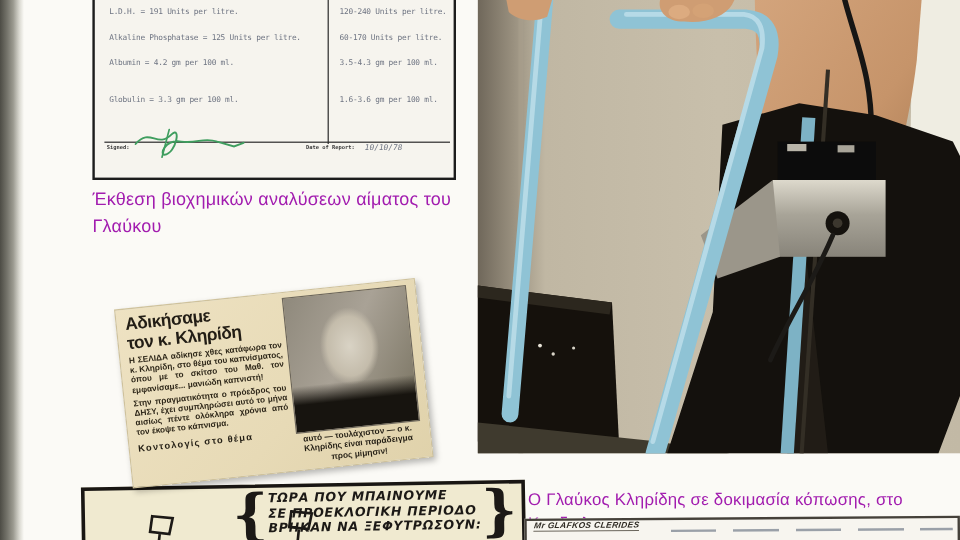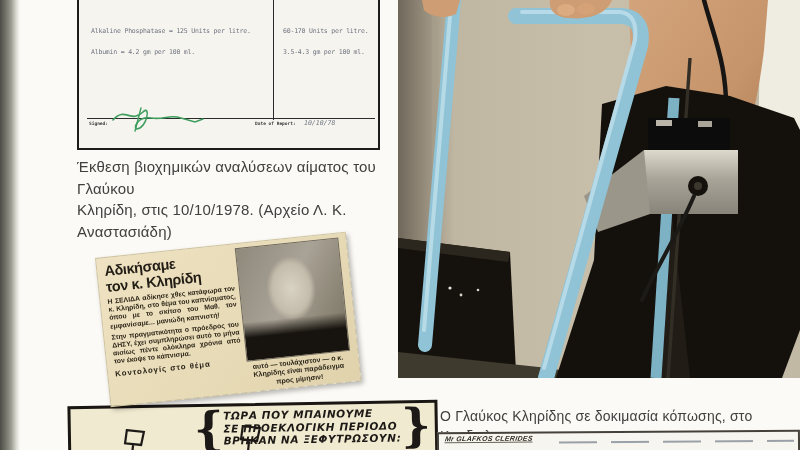--- a/index.html
+++ b/index.html
@@ -18,21 +18,21 @@
   .report .row{position:absolute;left:0;width:100%;height:12px;}
   .report .cell{position:absolute;font-family:"DejaVu Sans Mono",monospace;font-size:6.5px;
     color:#6e7482;white-space:nowrap;letter-spacing:-0.2px;}
   .report .cell.res{left:12px;}
   .report .cell.rng{left:204px;}
   .sigrule{position:absolute;left:8px;top:130px;width:288px;height:1px;background:#2b2b2b;}
   .lab-label{position:absolute;font-size:4.5px;font-weight:bold;color:#3a3a3a;font-family:"DejaVu Sans Mono",monospace;}
   .datev{position:absolute;font-family:"DejaVu Sans Mono",monospace;font-size:6.5px;color:#6e7482;font-style:italic;}
   .signature{position:absolute;left:28px;top:110px;}
   
-  .caption{position:absolute;color:#404040;font-size:15px;line-height:21.5px;letter-spacing:0.2px;}
+  .caption{position:absolute;color:#a21caf;font-size:15px;line-height:21.5px;letter-spacing:0.2px;}
   .caption.c2{font-size:14px;line-height:20px;}
   
   .clipping{position:absolute;left:95px;top:258px;width:252px;height:150px;
     transform:rotate(-6deg);transform-origin:0 0;
     background:linear-gradient(135deg,#eee2c2 0%,#e7dab6 60%,#e0d2ab 100%);
     border:1px solid #cfc29c;box-shadow:2px 3px 5px rgba(0,0,0,0.28);
     padding:6px 7px;box-sizing:border-box;z-index:5;}
   .clip-left{position:absolute;left:7px;top:6px;width:128px;}
   .headline{font-size:14.5px;font-weight:bold;color:#221d15;line-height:15.5px;letter-spacing:-0.4px;}
   .clip-para{margin-top:3px;font-size:6.9px;font-weight:600;line-height:8.2px;color:#2e2719;text-align:justify;}
@@ -62,42 +62,49 @@
   .photo{position:absolute;left:398px;top:0;width:402px;height:378px;z-index:1;}
 </style>
 </head>
 <body>
 
 <div class="binding"></div>
 
 <div class="report">
   <div class="divider"></div>
 
+  <div class="row" style="top:18px">
+    <span class="cell res">L.D.H. = 191 Units per litre.</span>
+    <span class="cell rng">120-240 Units per litre.</span>
+  </div>
   <div class="row" style="top:39px">
     <span class="cell res">Alkaline Phosphatase = 125 Units per litre.</span>
     <span class="cell rng">60-170 Units per litre.</span>
   </div>
   <div class="row" style="top:60px">
     <span class="cell res">Albumin = 4.2 gm per 100 ml.</span>
     <span class="cell rng">3.5-4.3 gm per 100 ml.</span>
+  </div>
+  <div class="row" style="top:91px">
+    <span class="cell res">Globulin = 3.3 gm per 100 ml.</span>
+    <span class="cell rng">1.6-3.6 gm per 100 ml.</span>
   </div>
 
   <div class="sigrule"></div>
   <span class="lab-label" style="left:10px;top:133px">Signed:</span>
   <svg class="signature" width="120" height="34" viewBox="0 0 120 34">
     <path d="M6,22 C18,8 24,26 36,14 C44,6 40,30 30,31 C26,31 30,18 44,20 C58,22 62,16 74,20 L88,24 L96,21" fill="none" stroke="#3f9e5f" stroke-width="1.6" stroke-linecap="round"></path>
     <path d="M34,10 L28,33" fill="none" stroke="#3f9e5f" stroke-width="1.4" stroke-linecap="round"></path>
   </svg>
   <span class="lab-label" style="left:176px;top:133px">Date of Report:</span>
   <span class="datev" style="left:225px;top:131px">10/10/78</span>
 </div>
 
 <div class="caption" style="left:77px;top:156px;width:340px">
   <span>Έκθεση βιοχημικών αναλύσεων αίματος του Γλαύκου</span><br>
-  <span>Κληρίδη, στις 10/10/1978. (Αρχείο Λ. Κ. Αναστασιάδη)</span>
 </div>
 
 <div class="cartoon">
   <svg width="215" height="64" viewBox="0 0 215 64" style="position:absolute;left:4px;top:0">
     <path d="M14,52 L208,52" stroke="#1c1916" stroke-width="2" fill="none"></path>
     <path d="M52,22 l17,2 l-3,13 l-16,-2 z" stroke="#1c1916" stroke-width="2.2" fill="#f0ead0"></path>
     <path d="M58,37 l-2,15" stroke="#1c1916" stroke-width="2.2"></path>
     <path d="M168,20 l17,2 l-3,13 l-16,-2 z" stroke="#1c1916" stroke-width="2.2" fill="#f0ead0"></path>
     <path d="M174,35 l-2,17" stroke="#1c1916" stroke-width="2.2"></path>
   </svg>

